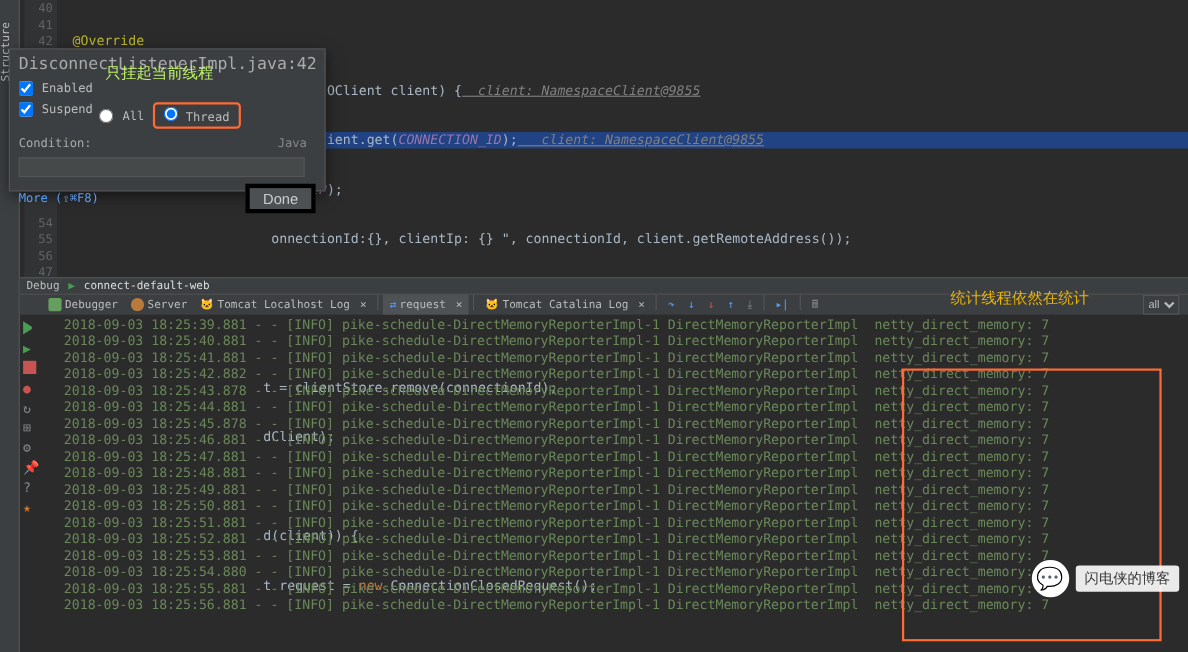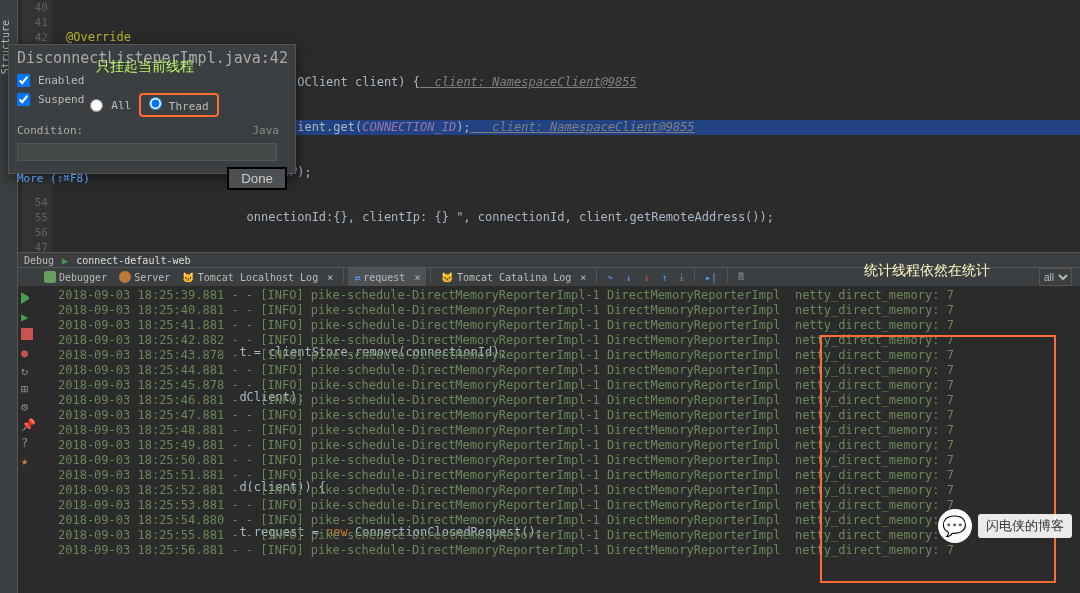--- a/index.html
+++ b/index.html
@@ -76,21 +76,21 @@
 .breakpoint-popup .title { padding: 4px 8px; color: #aaa; font-size: 15px; }
 .breakpoint-popup .row { padding: 3px 8px; display: flex; align-items: flex-start; gap: 6px; }
 .breakpoint-popup input[type="checkbox"] { margin-right: 2px; }
 .breakpoint-popup .radio-group { display: flex; gap: 8px; align-items: center; }
 .breakpoint-popup .thread-hl { border: 2px solid #ff6b35; border-radius: 4px; padding: 2px 8px; }
 .breakpoint-popup .cond-label { padding: 4px 8px; color: #aaa; }
 .breakpoint-popup .cond-java { float: right; color: #888; padding-right: 8px; }
 .breakpoint-popup .cond-input { margin: 2px 8px; width: 260px; height: 18px; background: #45494a; border: 1px solid #555; }
 .breakpoint-popup .bottom { display: flex; justify-content: space-between; padding: 4px 8px; align-items: center; }
 .breakpoint-popup .more-link { color: #589df6; cursor: pointer; }
-.breakpoint-popup .done-btn { background: #4c5052; border: 2px solid #000000; padding: 2px 12px; color: #ccc; cursor: pointer; }
+.breakpoint-popup .done-btn { background: #4c5052; border: 4px solid #000000; padding: 2px 12px; color: #ccc; cursor: pointer; }
 
 .annotation-text {
   position: absolute;
   left: 96px;
   top: 58px;
   color: #bef264;
   font-size: 14px;
   z-index: 11;
   font-family: Liberation Serif, serif;
 }
@@ -131,21 +131,21 @@
 .toolbar .icon { width: 12px; height: 12px; display: inline-block; }
 .toolbar .icon-dbg { background: #659e5e; border-radius: 2px; }
 .toolbar .icon-srv { background: #b97a3c; border-radius: 50%; }
 .toolbar .icon-arrow { color: #589df6; }
 .toolbar select { background: #3c3f41; border: 1px solid #555; color: #bbb; font-size: 10px; margin-left: auto; margin-right: 8px; }
 
 .annotation-text2 {
   position: absolute;
   right: 90px;
   top: 262px;
-  color: #fef9c3;
+  color: #eab308;
   font-size: 14px;
   z-index: 11;
   font-family: Liberation Sans, sans-serif;
 }
 
 .console-area {
   position: absolute;
   left: 38px;
   top: 288px;
   right: 0;

